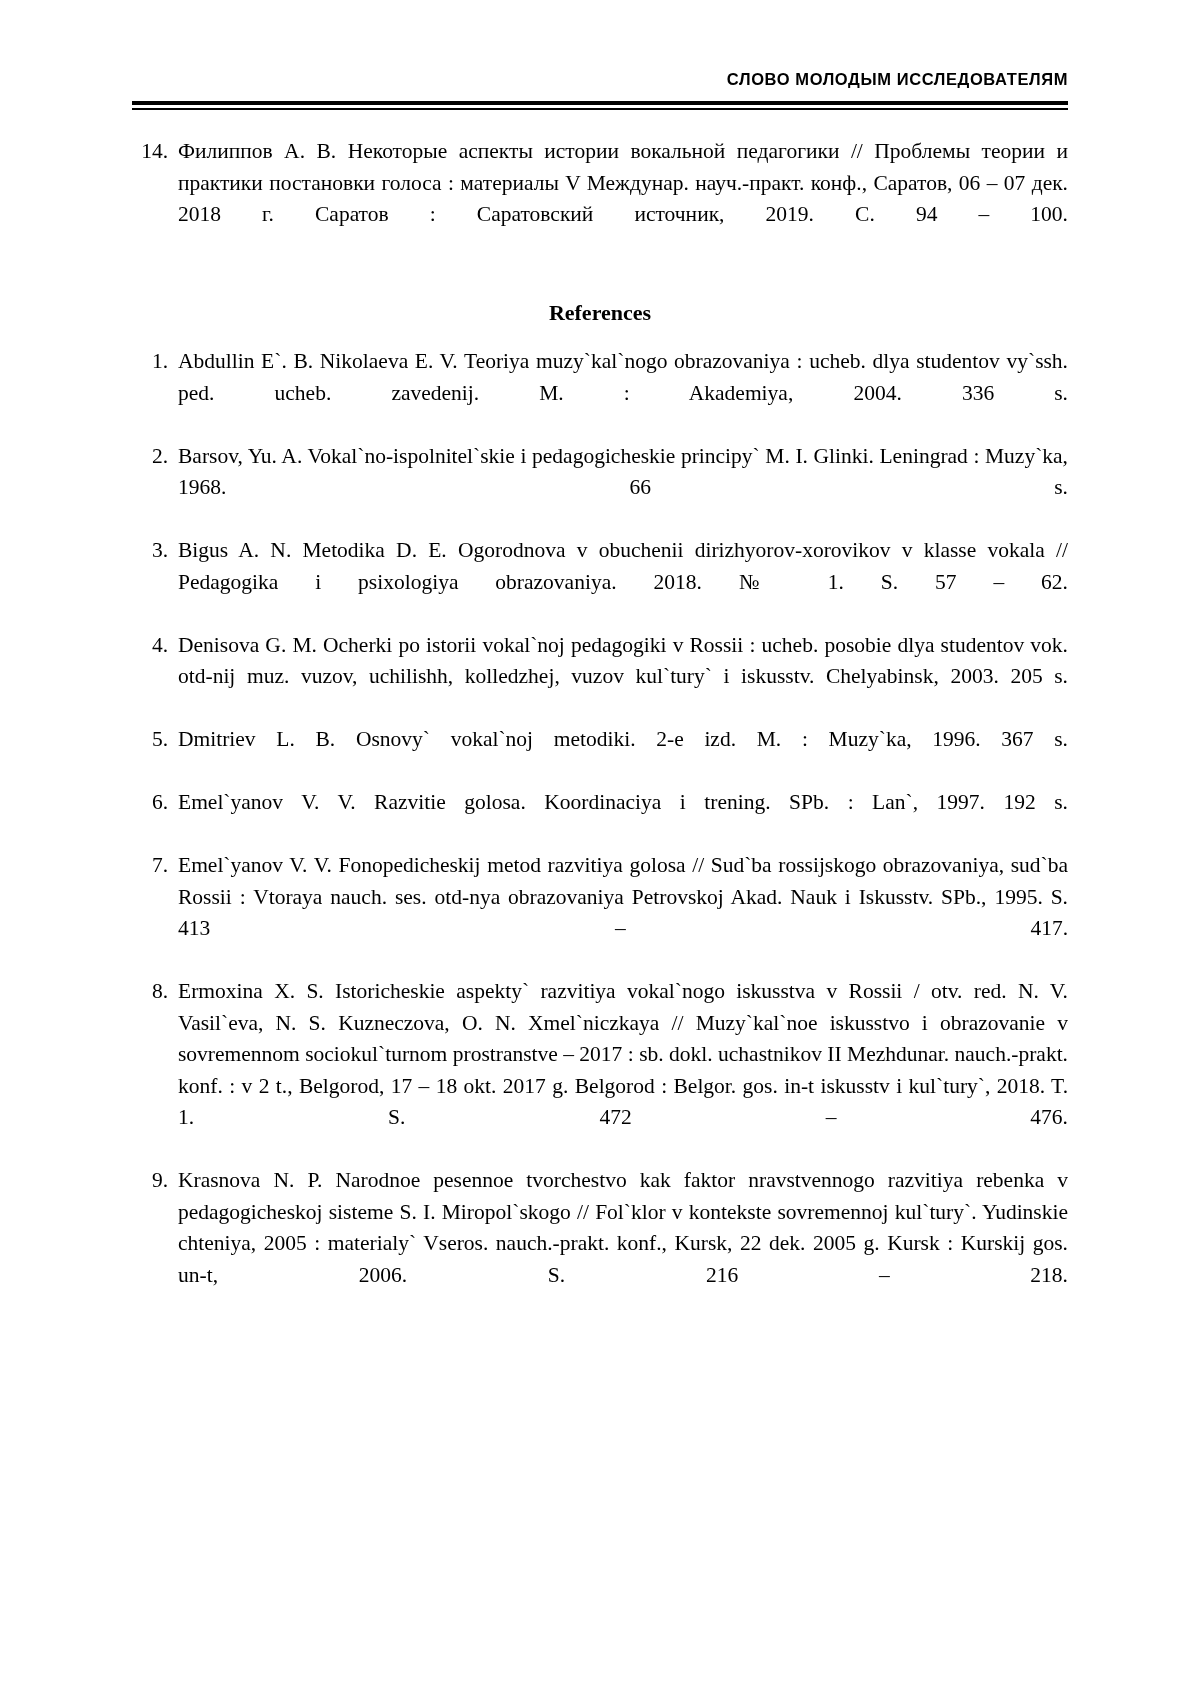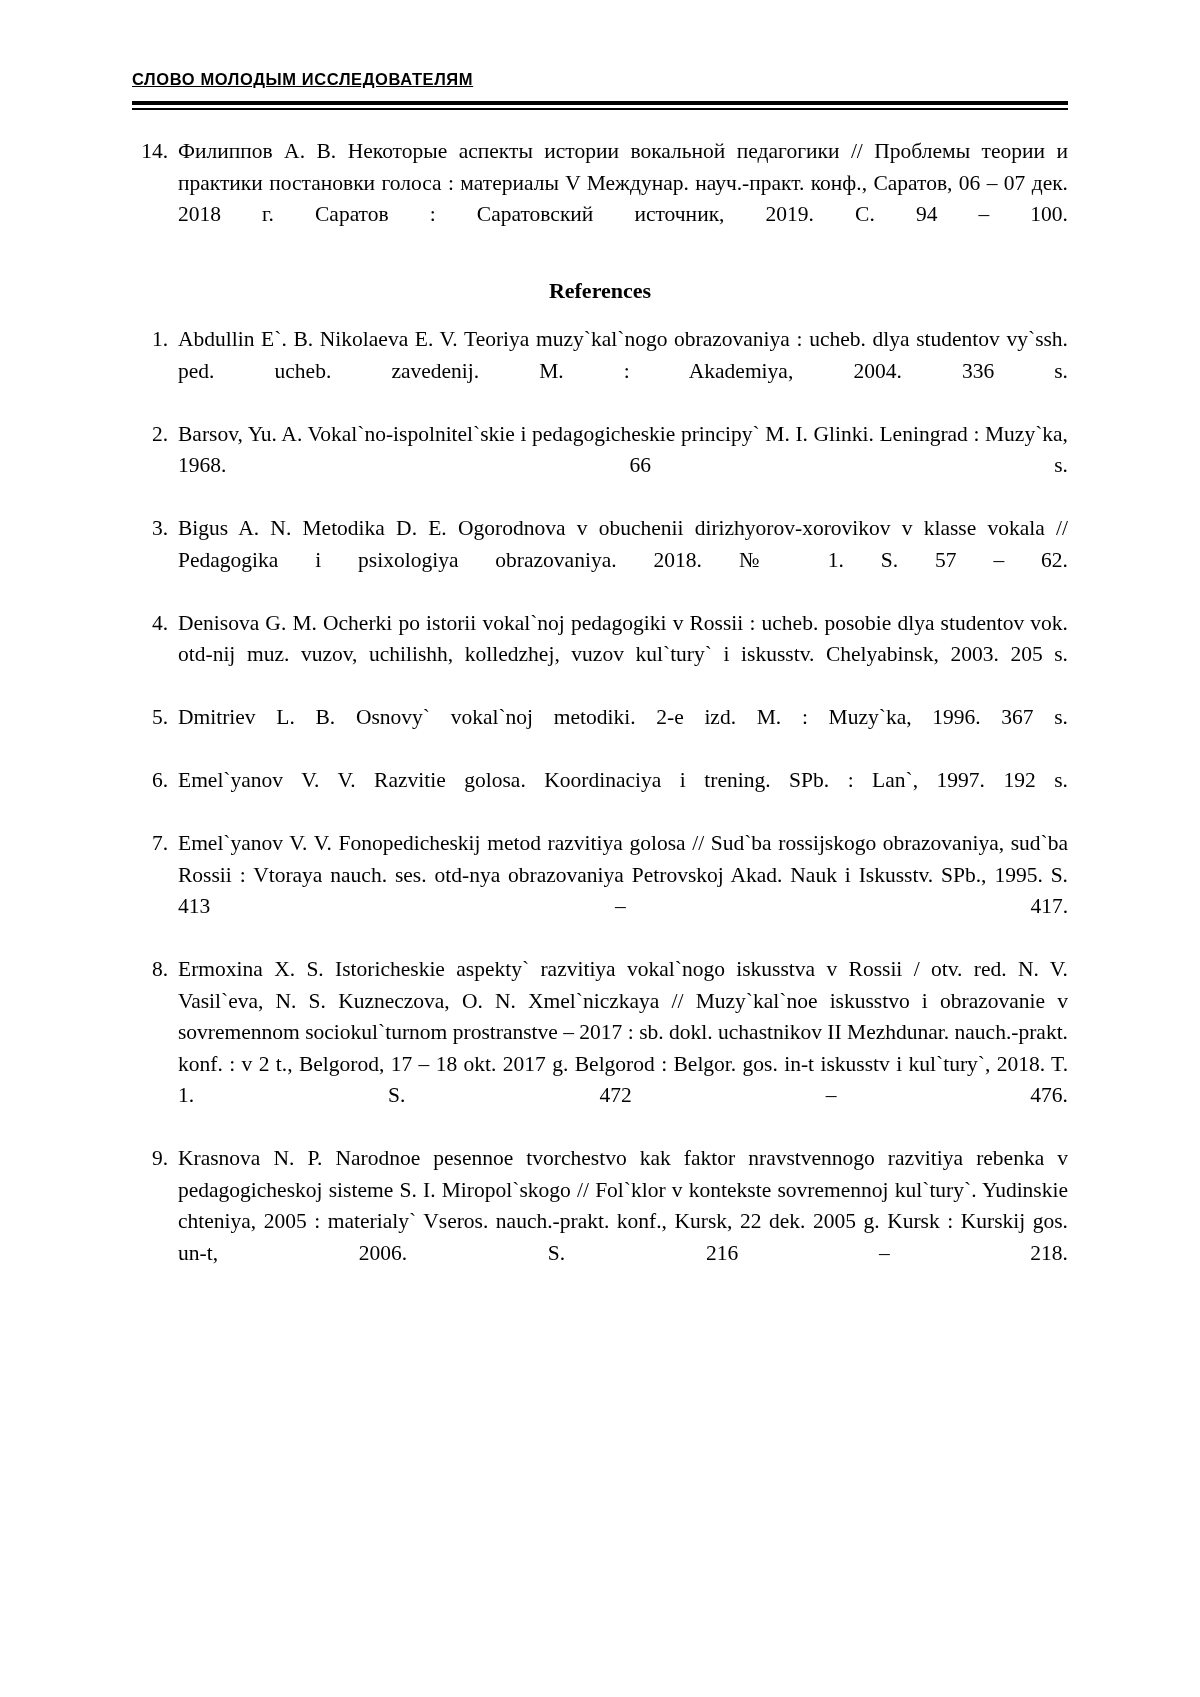--- a/index.html
+++ b/index.html
@@ -17,27 +17,26 @@
     color: #000000;
     box-sizing: border-box;
   }
   .content {
     position: absolute;
     left: 132px;
     top: 70px;
     width: 936px;
   }
   .running-head {
-    text-align: left;
+    text-align: right;
     font-family: "Liberation Sans", sans-serif;
     font-weight: bold;
     font-size: 16.5px;
     letter-spacing: 0.6px;
     color: #000;
-    text-decoration: underline;
   }
   .rule-group {
     margin-top: 12px;
     margin-bottom: 26px;
   }
   .rule-thick {
     height: 4px;
     background: #000;
   }
   .rule-gap {
@@ -71,21 +70,21 @@
     font-size: 21.5px;
     line-height: 31.5px;
   }
   ol.reflist li .txt {
     display: block;
   }
   .section-title {
     text-align: center;
     font-weight: bold;
     font-size: 22px;
-    margin-top: 16px;
+    margin-top: 38px;
     margin-bottom: 20px;
   }
   .ru-list li { padding-left: 46px; }
   .en-list li { padding-left: 50px; }
   .en-list li .num { width: 38px; }
   .folio {
     position: absolute;
     left: 0;
     right: 0;
     top: 1512px;

